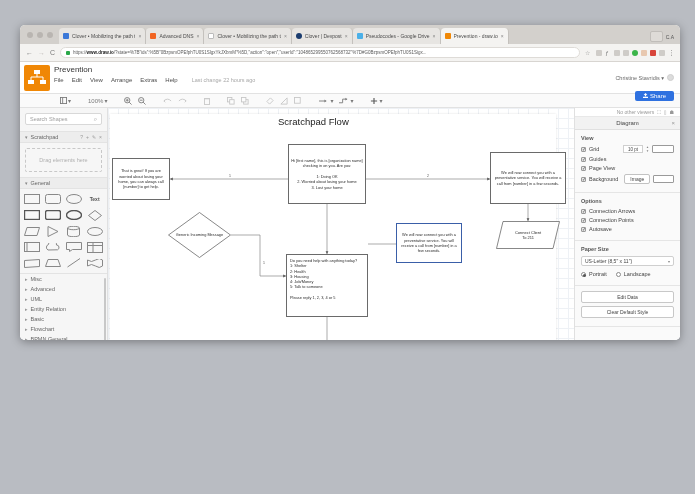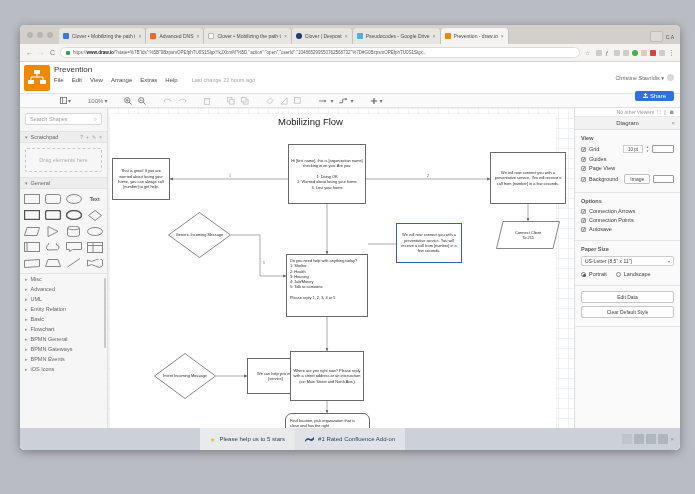--- a/index.html
+++ b/index.html
@@ -4,21 +4,21 @@
 <style>
   * { box-sizing: border-box; margin:0; padding:0; }
   body {
     width: 695px; height: 494px;
     background: #b9bcc2;
     font-family: "Liberation Sans", sans-serif;
     overflow: hidden;
   }
   .window {
     position: absolute; left: 20px; top: 25px;
-    width: 660px; height: 425px;
+    width: 660px; height: 315px;
     background: #fff;
     border-radius: 5px;
     box-shadow: 0 2px 10px rgba(0,0,0,.35);
     overflow: hidden;
   }
   
   .tabbar {
     height: 19px; background: #d3d0cc;
     display: flex; align-items: flex-end;
     padding-left: 4px; position: relative;
@@ -616,21 +616,21 @@
 
           <line x1="108" y1="268" x2="139" y2="268" stroke="#888" stroke-width="0.7" marker-end="url(#ah)"></line>
 
           <line x1="196" y1="268" x2="218" y2="268" stroke="#888" stroke-width="0.7" marker-end="url(#ah)"></line>
 
           <line x1="219" y1="209" x2="219" y2="243" stroke="#888" stroke-width="0.7" marker-end="url(#ah)"></line>
 
           <line x1="219" y1="293" x2="219" y2="305" stroke="#888" stroke-width="0.7" marker-end="url(#ah)"></line>
         </svg>
 
-        <div class="flowtitle" style="left:170px; top:8px;">Mobilizing Flow</div>
+        <div class="flowtitle" style="left:170px; top:8px;">Scratchpad Flow</div>
 
         <div class="node" style="left:4px; top:50px; width:58px; height:42px;">That is great! If you are worried about losing your home, you can always call [number] to get help.</div>
         <div class="node" style="left:180px; top:36px; width:78px; height:60px;">Hi [first name], this is [organization name] checking in on you. Are you:
 
 1: Doing OK
 2. Worried about losing your home
 3. Lost your home</div>
         <div class="node" style="left:382px; top:44px; width:76px; height:52px;">We will now connect you with a preventative service. You will receive a call from [number] in a few seconds.</div>
 
         <div class="para" style="left:388px; top:113px; width:64px; height:28px;">

